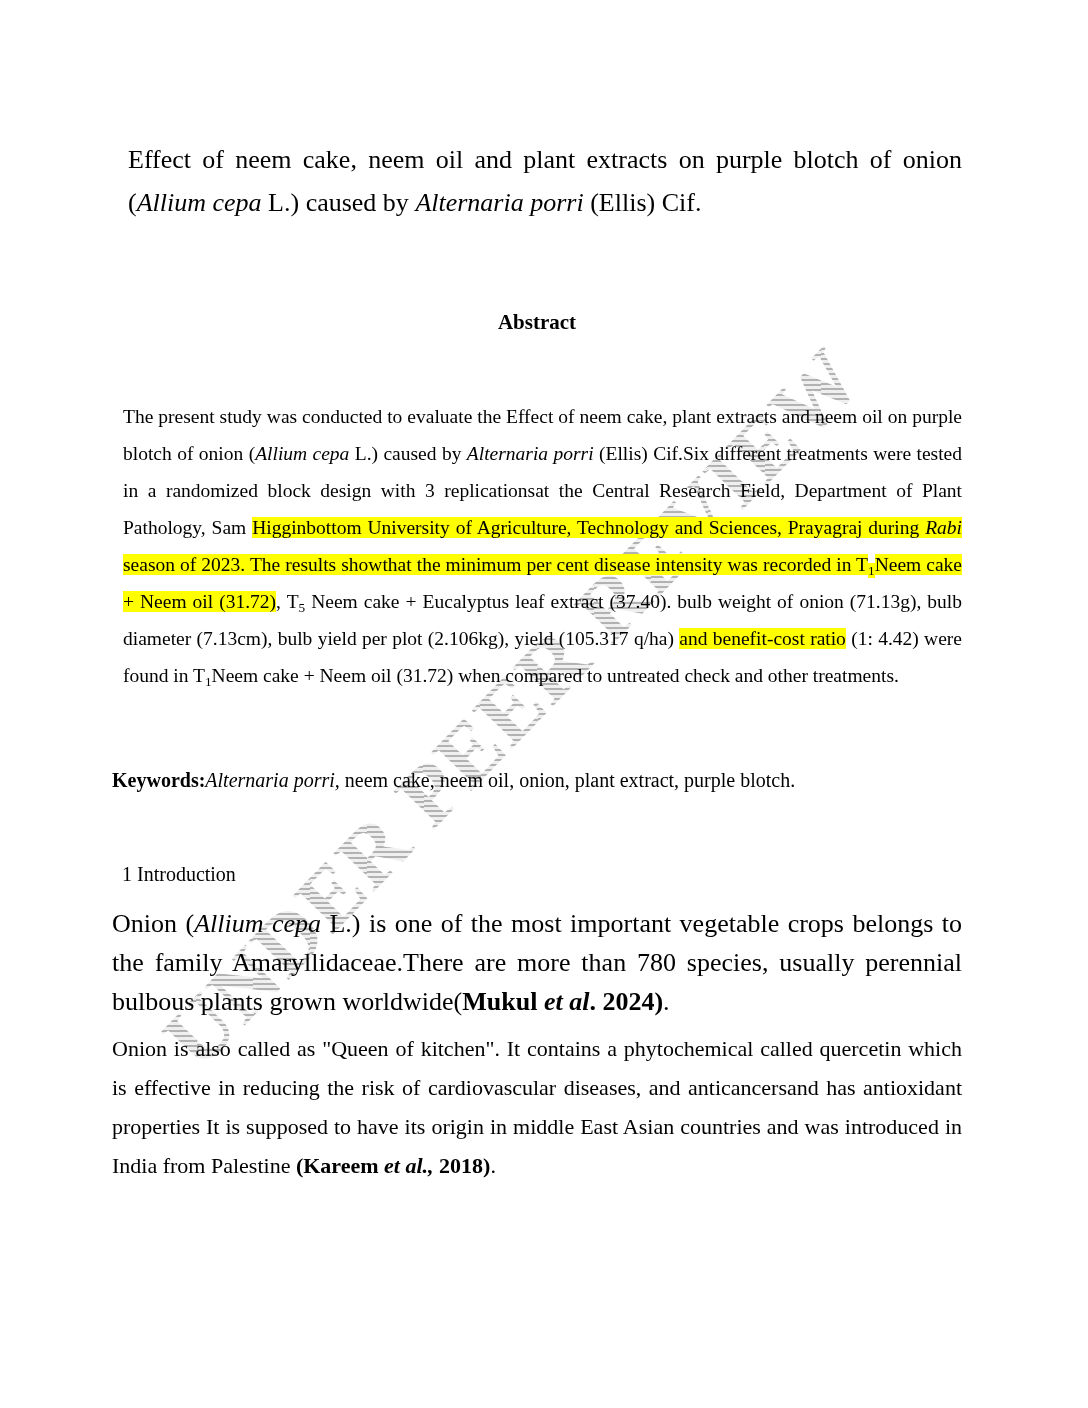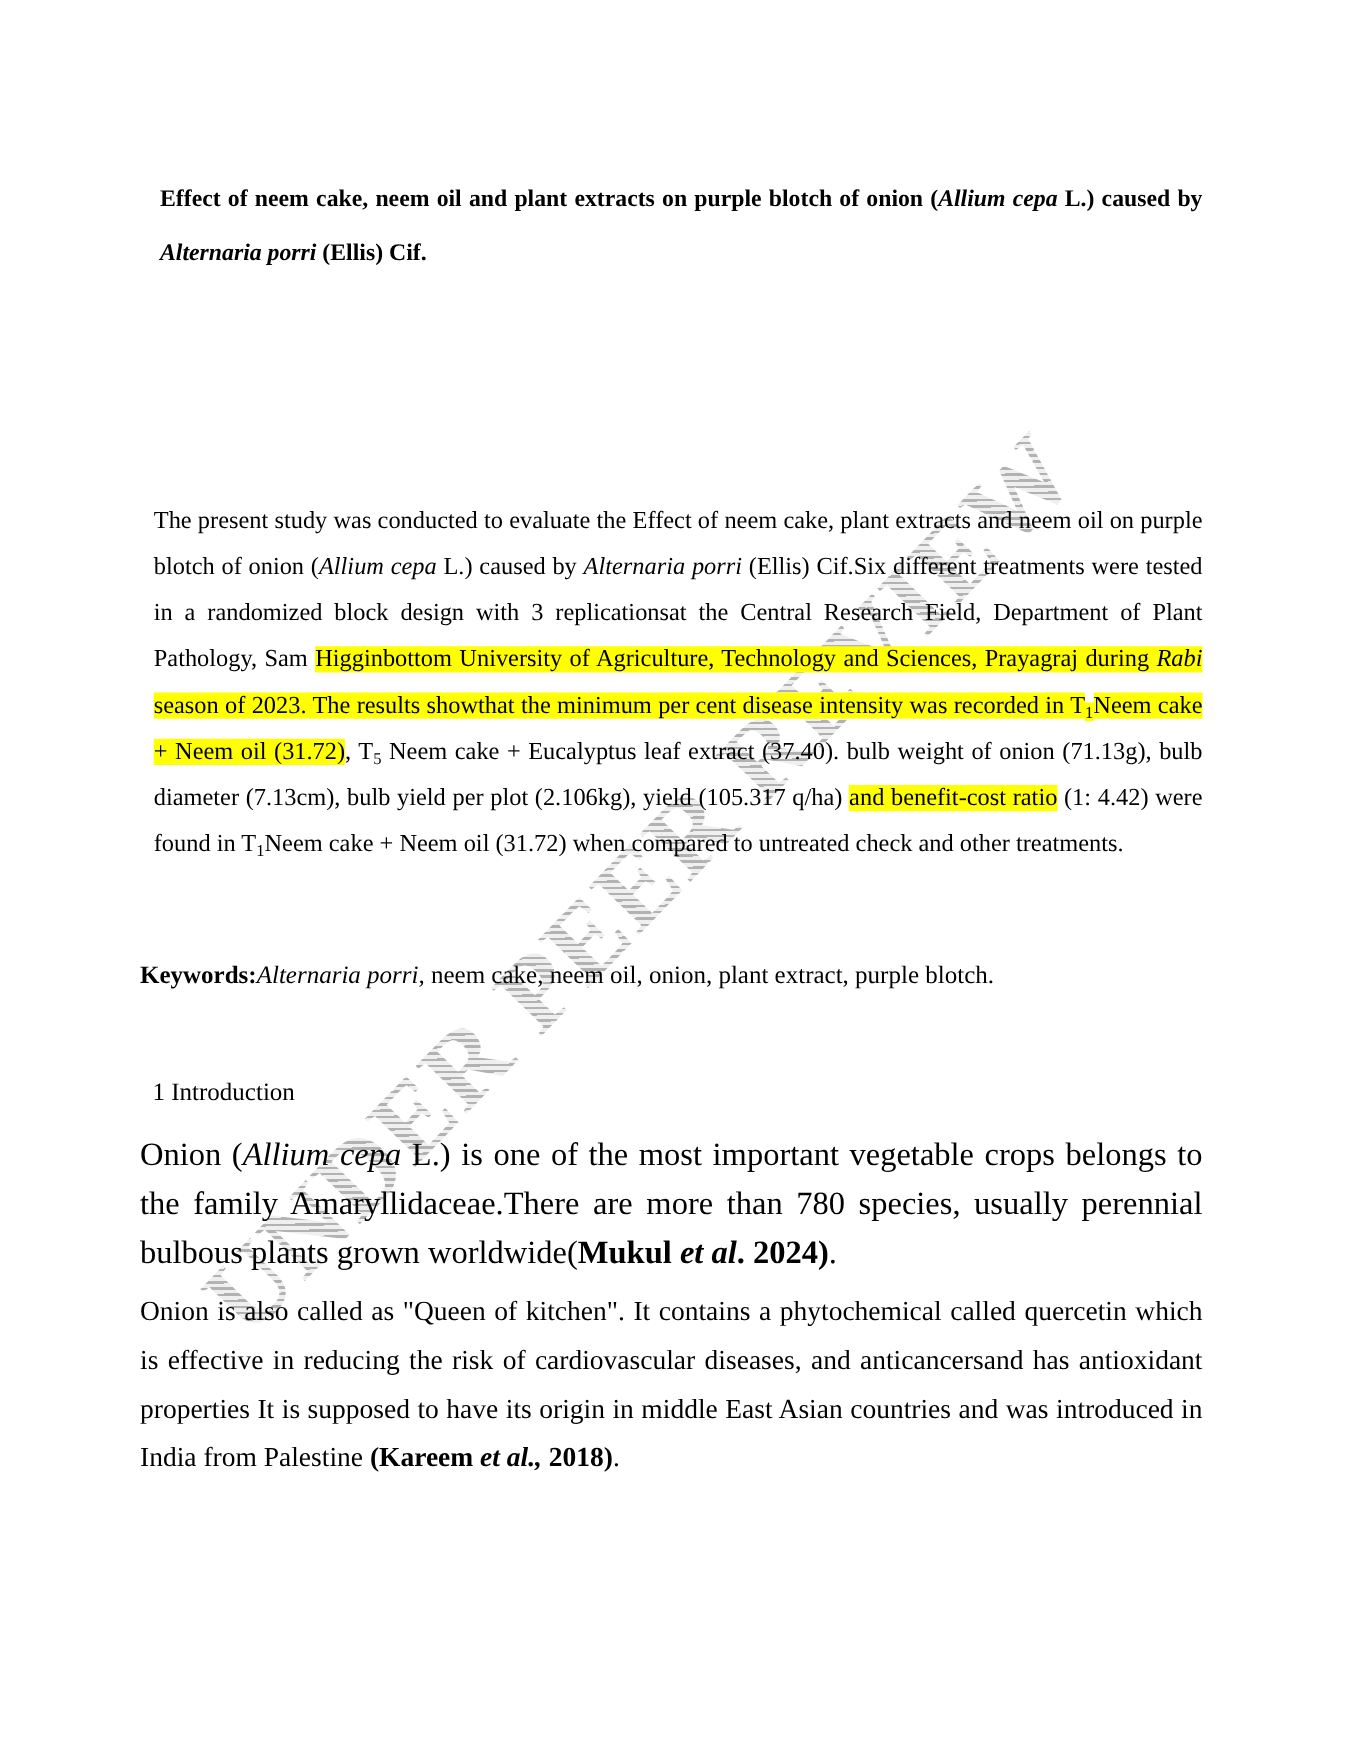--- a/index.html
+++ b/index.html
@@ -47,22 +47,22 @@
   
   .content{
     position:absolute;
     left:112px;top:0;
     width:850px;height:1408px;
     z-index:1;
   }
   .content > *{position:absolute;margin:0;}
   .title{
     top:138px;left:16px;right:0;
-    font-size:19px;
-    font-weight:bold;
+    font-size:26px;
+    font-weight:normal;
     line-height:43px;
     text-align:justify;
   }
   .abstract-h{
     top:308px;left:0;right:0;
     font-size:21px;
     font-weight:bold;
     text-align:center;
     line-height:28px;
   }
@@ -104,20 +104,21 @@
 </style>
 </head>
 <body>
 
 <div class="page">
   <div class="watermark">UNDER PEER REVIEW</div>
 
   <div class="content">
     <h1 class="title"><span>Effect of neem cake, neem oil and plant extracts on purple blotch of onion (</span><span class="italic">Allium cepa</span><span> L.) caused by </span><span class="italic">Alternaria porri</span><span> (Ellis) Cif.</span></h1>
 
+    <h2 class="abstract-h">Abstract</h2>
 
     <p class="abstract-p"><span>The present study was conducted to evaluate the Effect of neem cake, plant extracts and neem oil on purple blotch of onion (</span><span class="italic">Allium cepa</span><span> L.) caused by </span><span class="italic">Alternaria porri</span><span> (Ellis) Cif.Six different treatments were tested in a randomized block design with 3 replicationsat the Central Research Field, Department of Plant Pathology, Sam </span><span class="hl">Higginbottom University of Agriculture, Technology and Sciences, Prayagraj during </span><span class="hl italic">Rabi</span><span class="hl"> season of 2023. The results showthat the minimum per cent disease intensity was recorded in T</span><span class="hl sub">1</span><span class="hl">Neem cake + Neem oil (31.72)</span><span>, T</span><span class="sub">5</span><span> Neem cake + Eucalyptus leaf extract (37.40). bulb weight of onion (71.13g), bulb diameter (7.13cm), bulb yield per plot (2.106kg), yield (105.317 q/ha) </span><span class="hl">and benefit-cost ratio</span><span> (1: 4.42) were found in T</span><span class="sub">1</span><span>Neem cake + Neem oil (31.72) when compared to untreated check and other treatments.</span></p>
 
     <p class="keywords"><span class="bold">Keywords:</span><span class="italic">Alternaria porri,</span><span> neem cake, neem oil, onion, plant extract, purple blotch.</span></p>
 
     <h3 class="intro-h">1 Introduction</h3>
 
     <p class="body-p1"><span>Onion (</span><span class="italic">Allium cepa</span><span> L.) is one of the most important vegetable crops belongs to the family Amaryllidaceae.There are more than 780 species, usually perennial bulbous plants grown worldwide(</span><span class="bold">Mukul </span><span class="bold italic">et al</span><span class="bold">. 2024)</span><span>.</span></p>
 
     <p class="body-p2"><span>Onion is also called as "Queen of kitchen". It contains a phytochemical called quercetin which is effective in reducing the risk of cardiovascular diseases, and anticancersand has antioxidant properties It is supposed to have its origin in middle East Asian countries and was introduced in India from Palestine </span><span class="bold">(Kareem </span><span class="bold italic">et al.,</span><span class="bold"> 2018)</span><span>.</span></p>

